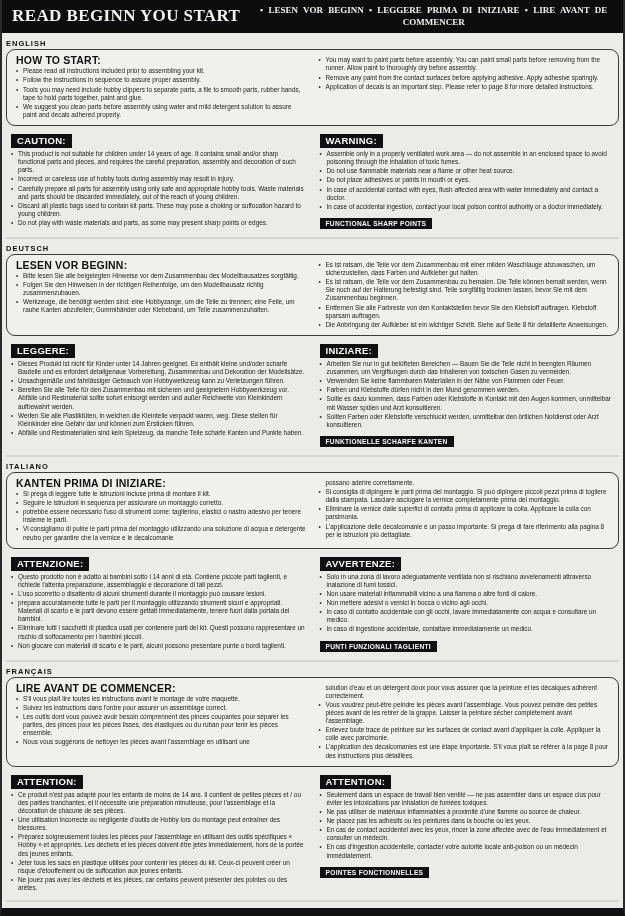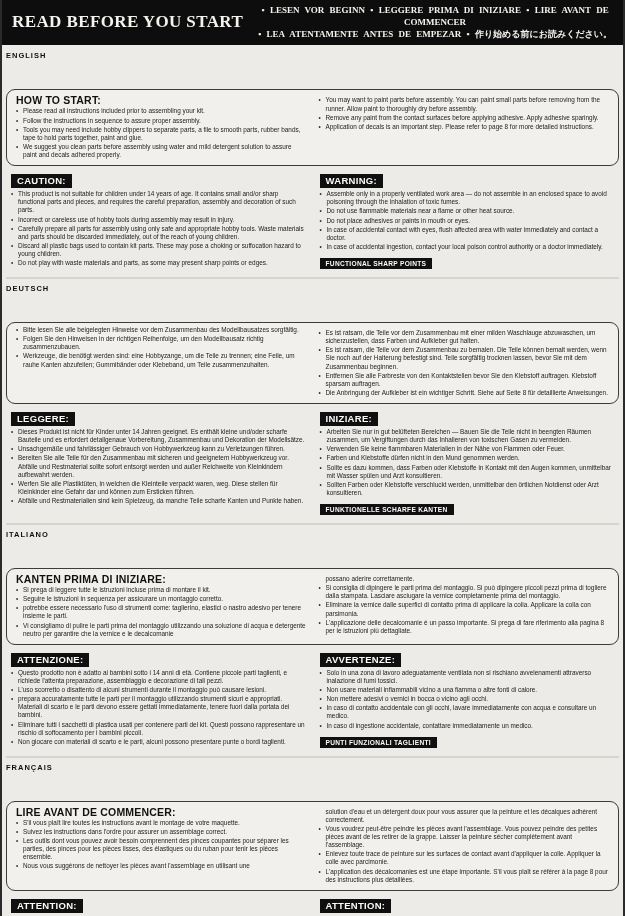--- a/index.html
+++ b/index.html
@@ -24,21 +24,21 @@
     line-height:1.35; word-spacing:3px; flex:1;text-align:center;
   }
   
   .lang-section { padding:1px 4px 3px 4px; }
   .lang-label {
     text-align:left; font-size:7.5px; font-weight:bold; letter-spacing:1px;
     padding:2px 8px 1px 0; color:#111;
   }
   .intro-box {
     border:1px solid #3c3c3c; border-radius:9px; background:#f2f0ec;
-    display:flex; gap:12px; padding:3px 9px 5px 9px;margin-top:28px;
+    display:flex; gap:12px; padding:3px 9px 5px 9px;
   }
   .intro-col { flex:1; }
   .intro-heading {
     font-size:10.5px; font-weight:bold; letter-spacing:.2px; color:#111;
     margin:1px 0 1px 0;
   }
   .intro-col.right { padding-top:3px; }
   .cw-area { display:flex; gap:14px; padding:4px 5px 2px 5px; }
   .cw-col { flex:1; min-width:0; }
   .badge-heading {
@@ -56,24 +56,23 @@
   ul.bullets li.cont { padding-left:7px; }
   ul.bullets li.cont::before { content:""; }
   .divider { height:2px; background:#d8d4ce; margin:2px 4px; }
 </style>
 </head>
 <body>
 
 <div class="page">
 
   <div class="masthead">
-    <div class="masthead-title">READ BEFORE YOU START</div>
+    <div class="masthead-title">READ BEGINN YOU START</div>
     <div class="masthead-langs">
       <div>• LESEN VOR BEGINN   • LEGGERE PRIMA DI INIZIARE   • LIRE AVANT DE COMMENCER</div>
-      <div>• LEA ATENTAMENTE ANTES DE EMPEZAR   • 作り始める前にお読みください。</div>
     </div>
   </div>
 
   <section class="lang-section">
     <div class="lang-label">ENGLISH</div>
     <div class="intro-box">
       <div class="intro-col left">
         <div class="intro-heading">HOW TO START:</div>
         <ul class="bullets">
             <li>Please read all instructions included prior to assembling your kit.</li>
@@ -113,20 +112,21 @@
         <span class="badge-small">FUNCTIONAL SHARP POINTS</span>
       </div>
     </div>
   </section>
   <div class="divider"></div>
 
   <section class="lang-section">
     <div class="lang-label">DEUTSCH</div>
     <div class="intro-box">
       <div class="intro-col left">
+        <div class="intro-heading">LESEN VOR BEGINN:</div>
         <ul class="bullets">
             <li>Bitte lesen Sie alle beigelegten Hinweise vor dem Zusammenbau des Modellbausatzes sorgfältig.</li>
             <li>Folgen Sie den Hinweisen in der richtigen Reihenfolge, um den Modellbausatz richtig zusammenzubauen.</li>
             <li>Werkzeuge, die benötigt werden sind: eine Hobbyzange, um die Teile zu trennen; eine Feile, um rauhe Kanten abzufeilen; Gummibänder oder Klebeband, um Teile zusammenzuhalten.</li>
           </ul>
       </div>
       <div class="intro-col right">
         <ul class="bullets">
             <li>Es ist ratsam, die Teile vor dem Zusammenbau mit einer milden Waschlauge abzuwaschen, um sicherzustellen, dass Farben und Aufkleber gut halten.</li>
             <li>Es ist ratsam, die Teile vor dem Zusammenbau zu bemalen. Die Teile können bemalt werden, wenn Sie noch auf der Halterung befestigt sind. Teile sorgfältig trocknen lassen, bevor Sie mit dem Zusammenbau beginnen.</li>

